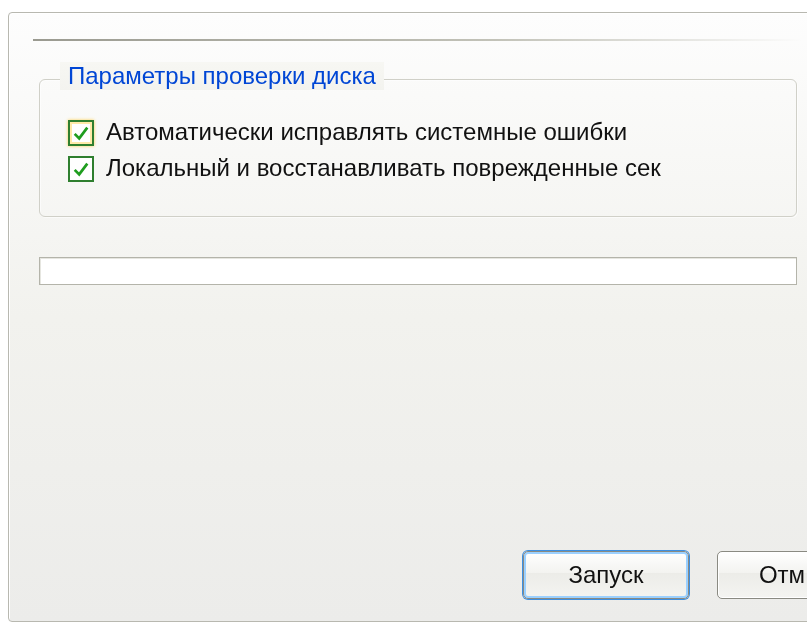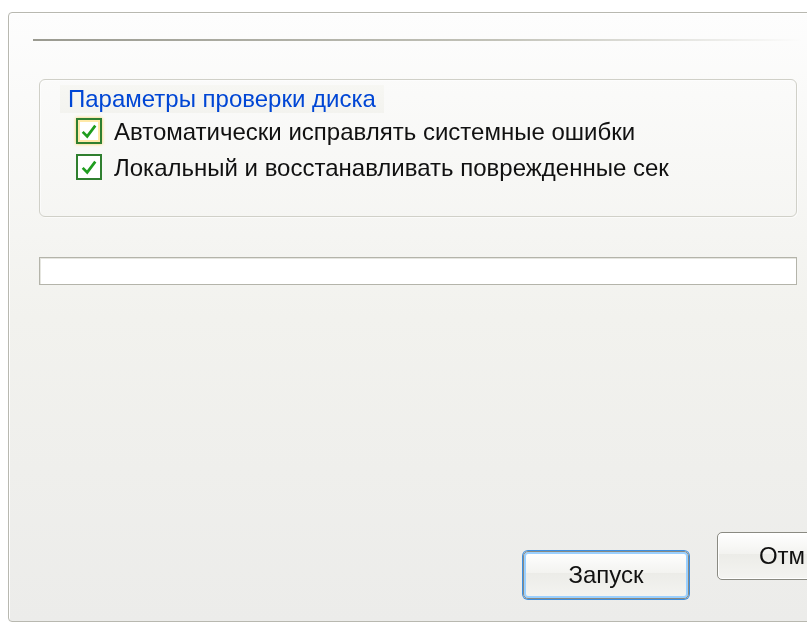--- a/index.html
+++ b/index.html
@@ -47,26 +47,25 @@
     box-shadow: inset 1px 1px 0 rgba(255,255,255,0.6), 1px 1px 0 rgba(255,255,255,0.6);
   }
   .group-legend {
     position: absolute;
     top: -18px;
     left: 20px;
     background: linear-gradient(to bottom,#f7f7f3,#f3f3ef);
     padding: 0 8px;
     color: #0046d5;
     font-size: 24px;
-    margin-top: 23px;
   }
   .check-row {
     display: flex;
-    align-items: flex-start;
-    margin: 8px 12px;
+    align-items: flex-end;
+    margin: 8px 4px;
   }
   .checkbox {
     width: 26px;
     height: 26px;
     border: 2px solid #2f7f2f;
     background: #ffffff;
     display: inline-flex;
     align-items: center;
     justify-content: center;
     margin-right: 12px;
@@ -117,21 +116,20 @@
     border-radius: 5px;
     box-shadow: inset 0 0 0 1px #ffffff;
     display: inline-flex;
     align-items: center;
     justify-content: center;
     padding: 0 24px;
     cursor: pointer;
   }
   .btn.default {
     box-shadow: inset 0 0 0 2px #9bd0ff, 0 0 0 1px #3e8fe0;
-    margin-top: 19px;
   }
   .btn.clipped {
     border-top-right-radius: 0;
     border-bottom-right-radius: 0;
     min-width: 110px;
     padding-left: 28px;
     padding-right: 8px;
   }
 </style>
 </head>

